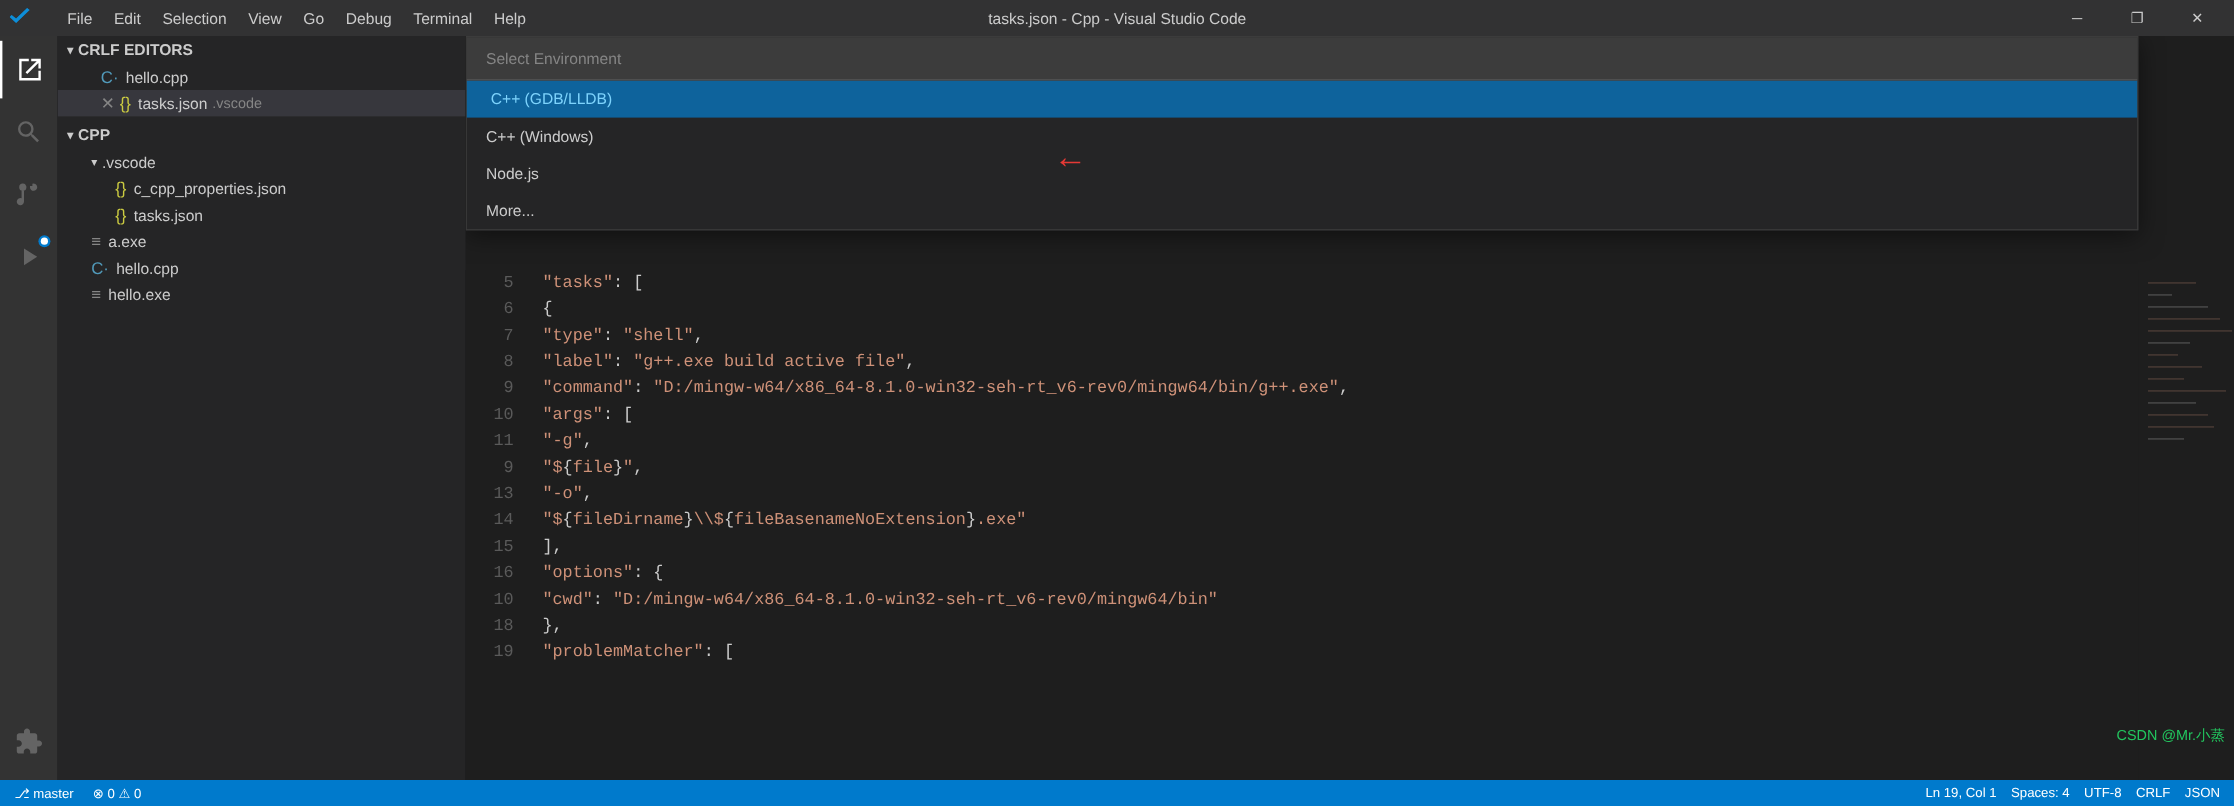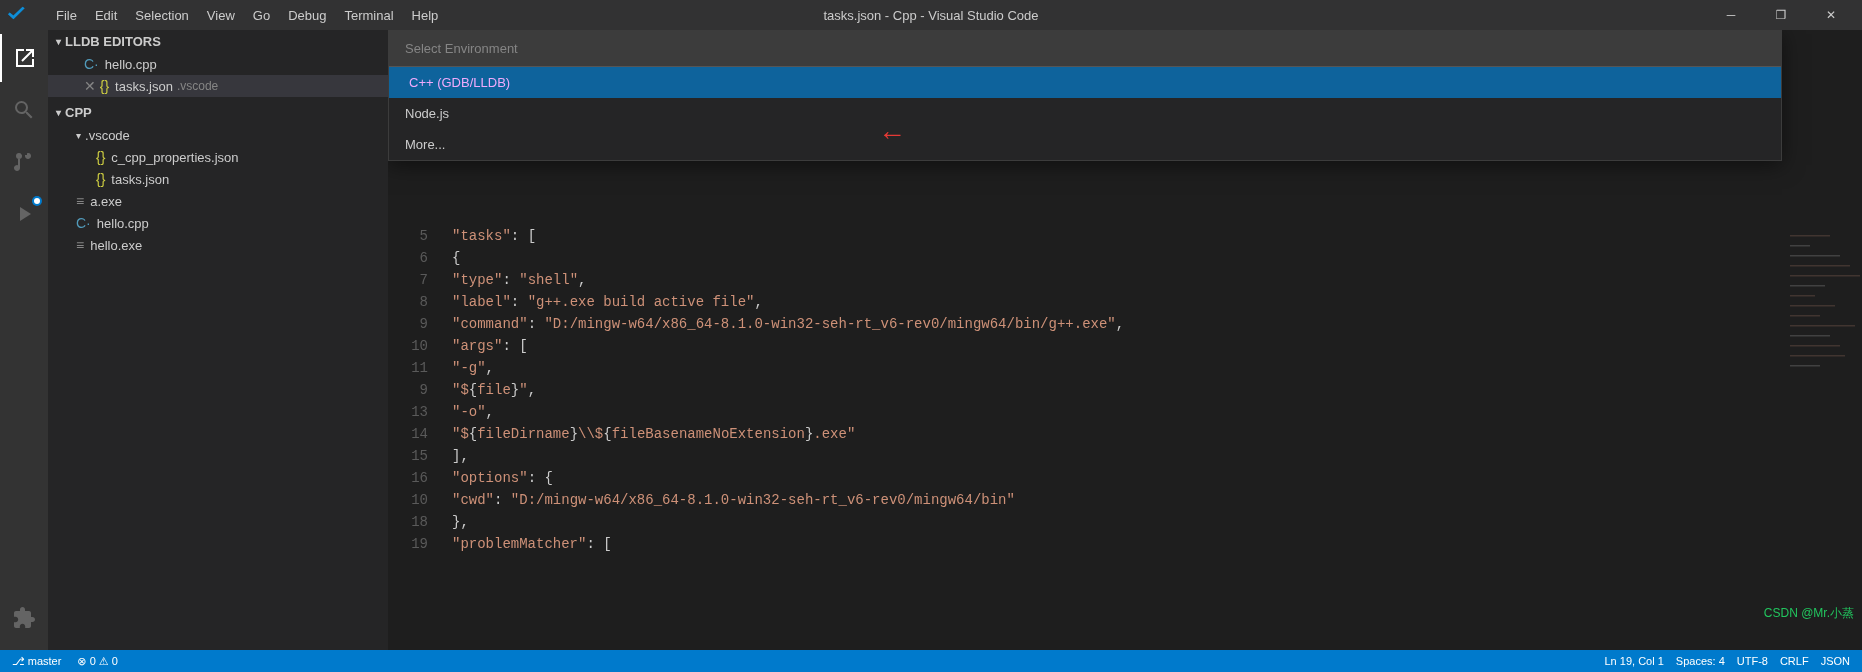--- a/index.html
+++ b/index.html
@@ -203,21 +203,21 @@
     }
     .select-env-input::placeholder { color: #858585; }
     .env-option {
       padding: 8px 16px;
       cursor: pointer;
       color: #cccccc;
       font-size: 13px;
     }
     .env-option.selected {
       background: #0e639c;
-      color: #f0abfc;
+      color: #7dd3fc;
       padding-left: 20px;
     }
 
     
     .code-editor {
       flex: 1;
       display: flex;
       background: #1e1e1e;
       overflow: hidden;
       font-family: 'Consolas', 'Courier New', monospace;
@@ -357,21 +357,21 @@
       <svg width="24" height="24" viewBox="0 0 24 24" fill="currentColor" opacity="0.6">
         <path d="M20.5 11H19V7c0-1.1-.9-2-2-2h-4V3.5C13 2.12 11.88 1 10.5 1S8 2.12 8 3.5V5H4c-1.1 0-1.99.9-1.99 2v3.8H3.5c1.49 0 2.7 1.21 2.7 2.7s-1.21 2.7-2.7 2.7H2V20c0 1.1.9 2 2 2h3.8v-1.5c0-1.49 1.21-2.7 2.7-2.7s2.7 1.21 2.7 2.7V22H17c1.1 0 2-.9 2-2v-4h1.5c1.38 0 2.5-1.12 2.5-2.5S21.88 11 20.5 11z"></path>
       </svg>
     </div>
   </div>
 
   <div class="sidebar">
 
     <div class="section-header">
       <span class="chevron">▾</span>
-      <span>LLDB EDITORS</span>
+      <span>CRLF EDITORS</span>
     </div>
     <div class="file-item" style="padding-left: 36px;">
       <span class="file-icon" style="color:#519aba;">C·</span>
       <span>hello.cpp</span>
     </div>
     <div class="file-item active" style="padding-left: 36px;">
       <span class="close-icon-small">✕</span>
       <span class="file-icon" style="color:#cbcb41;">{}</span>
       <span>tasks.json</span>
       <span style="margin-left: 4px; color: #858585; font-size: 12px;">.vscode</span>
@@ -410,20 +410,21 @@
       <span>hello.exe</span>
     </div>
   </div>
 
   <div class="editor-area">
 
     <div class="dropdown-overlay">
       <div class="select-env-dropdown">
         <input class="select-env-input" type="text" placeholder="Select Environment" style="">
         <div class="env-option selected">C++ (GDB/LLDB)</div>
+        <div class="env-option">C++ (Windows)</div>
         <div class="env-option">Node.js</div>
         <div class="env-option">More...</div>
       </div>
     </div>
 
     <div class="arrow-annotation">
       <span class="red-arrow">←</span>
     </div>
 
     <div class="code-editor" style="margin-top: 195px;">

